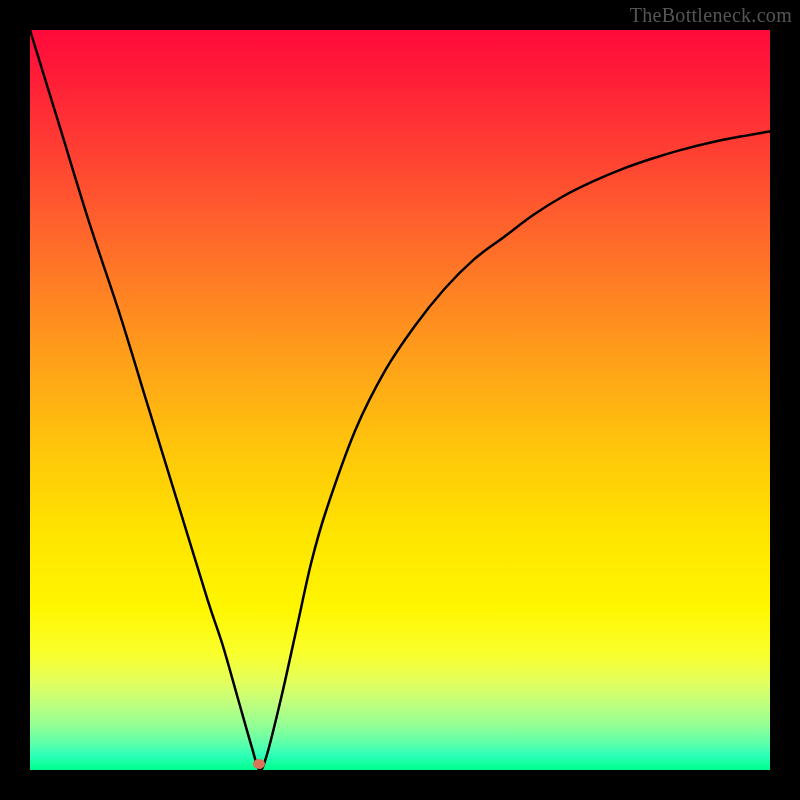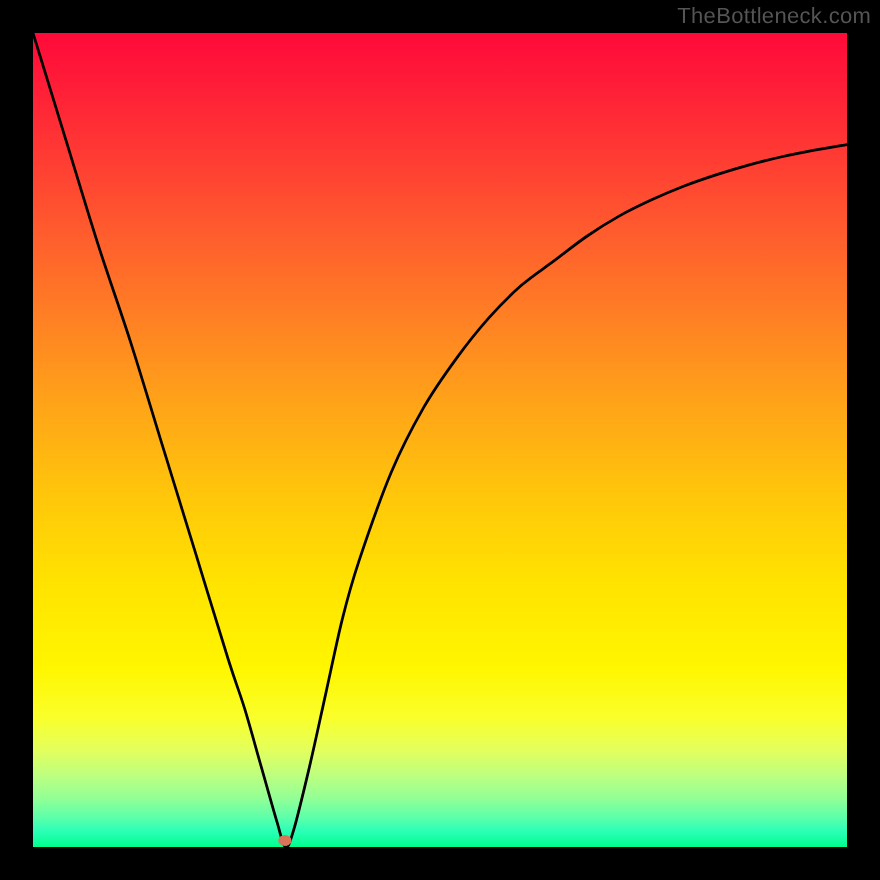--- a/index.html
+++ b/index.html
@@ -11,20 +11,21 @@
     font-family: Arial, Helvetica, sans-serif;
     background: #000;
   }
   .frame {
     position: absolute;
     top: 0;
     left: 0;
     width: 800px;
     height: 784px;
     background: #000;
+    font-family: Liberation Serif, serif;
   }
   .plot-area {
     position: absolute;
     top: 30px;
     left: 30px;
     width: 740px;
     height: 740px;
     overflow: hidden;
   }
   .gradient-bg {

